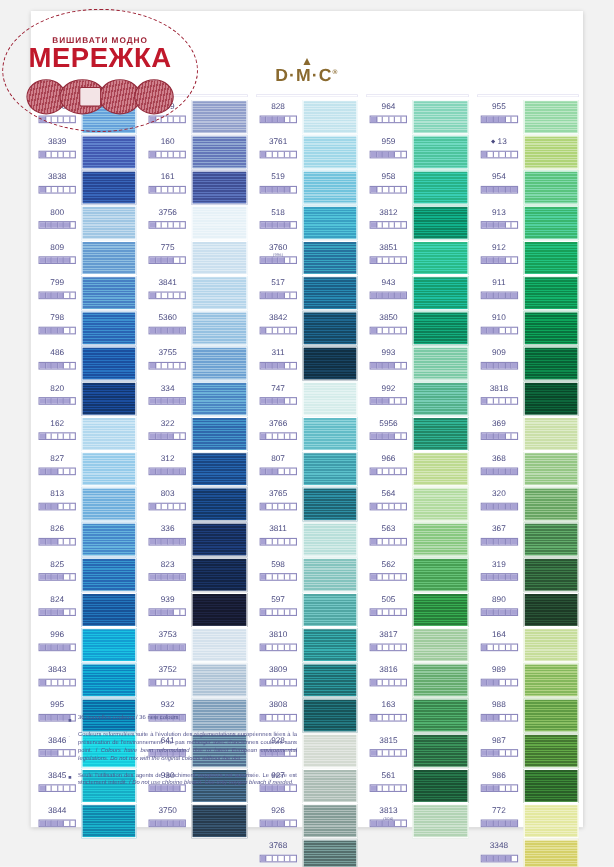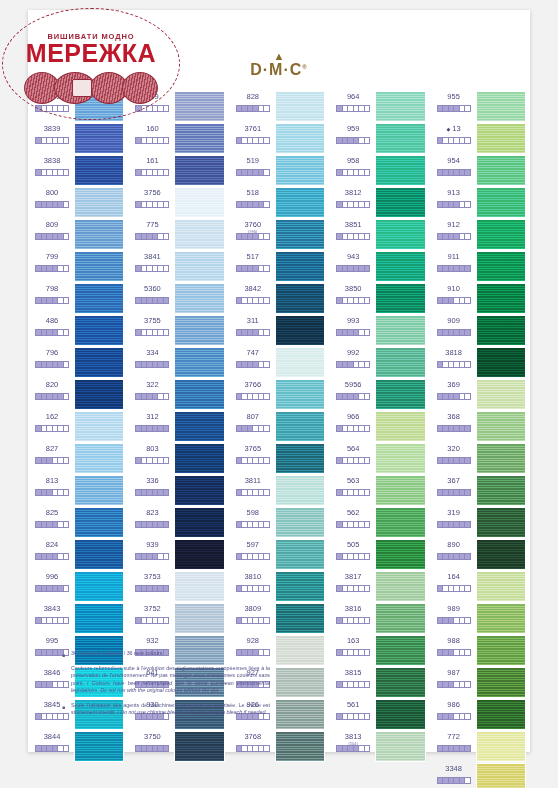--- a/index.html
+++ b/index.html
@@ -307,34 +307,20 @@
               <span class="on"></span>
               <span class="on"></span>
               <span></span>
               <span></span>
             </div>
           </div>
           <div class="swatch" style="background-color: rgb(31, 89, 168);"></div>
         </div>
         <div class="row">
           <div class="labelcell">
-            <div class="code">796</div>
-            <div class="meter">
-              <span class="on"></span>
-              <span class="on"></span>
-              <span class="on"></span>
-              <span class="on"></span>
-              <span class="on"></span>
-              <span></span>
-            </div>
-          </div>
-          <div class="swatch" style="background-color: rgb(26, 74, 147);"></div>
-        </div>
-        <div class="row">
-          <div class="labelcell">
             <div class="code">820</div>
             <div class="meter">
               <span class="on"></span>
               <span class="on"></span>
               <span class="on"></span>
               <span class="on"></span>
               <span class="on"></span>
               <span></span>
             </div>
           </div>
@@ -374,20 +360,34 @@
             <div class="meter">
               <span class="on"></span>
               <span class="on"></span>
               <span class="on"></span>
               <span></span>
               <span></span>
               <span></span>
             </div>
           </div>
           <div class="swatch" style="background-color: rgb(124, 182, 224);"></div>
+        </div>
+        <div class="row">
+          <div class="labelcell">
+            <div class="code">826</div>
+            <div class="meter">
+              <span class="on"></span>
+              <span class="on"></span>
+              <span class="on"></span>
+              <span></span>
+              <span></span>
+              <span></span>
+            </div>
+          </div>
+          <div class="swatch" style="background-color: rgb(78, 147, 207);"></div>
         </div>
         <div class="row">
           <div class="labelcell">
             <div class="code">825</div>
             <div class="meter">
               <span class="on"></span>
               <span class="on"></span>
               <span class="on"></span>
               <span class="on"></span>
               <span></span>
@@ -1024,20 +1024,34 @@
             <div class="meter">
               <span class="on"></span>
               <span></span>
               <span></span>
               <span></span>
               <span></span>
               <span></span>
             </div>
           </div>
           <div class="swatch" style="background-color: rgb(34, 118, 122);"></div>
+        </div>
+        <div class="row">
+          <div class="labelcell">
+            <div class="code">3808</div>
+            <div class="meter">
+              <span class="on"></span>
+              <span></span>
+              <span></span>
+              <span></span>
+              <span></span>
+              <span></span>
+            </div>
+          </div>
+          <div class="swatch" style="background-color: rgb(27, 93, 99);"></div>
         </div>
         <div class="row">
           <div class="labelcell">
             <div class="code">928</div>
             <div class="meter">
               <span class="on"></span>
               <span class="on"></span>
               <span class="on"></span>
               <span class="on"></span>
               <span></span>

